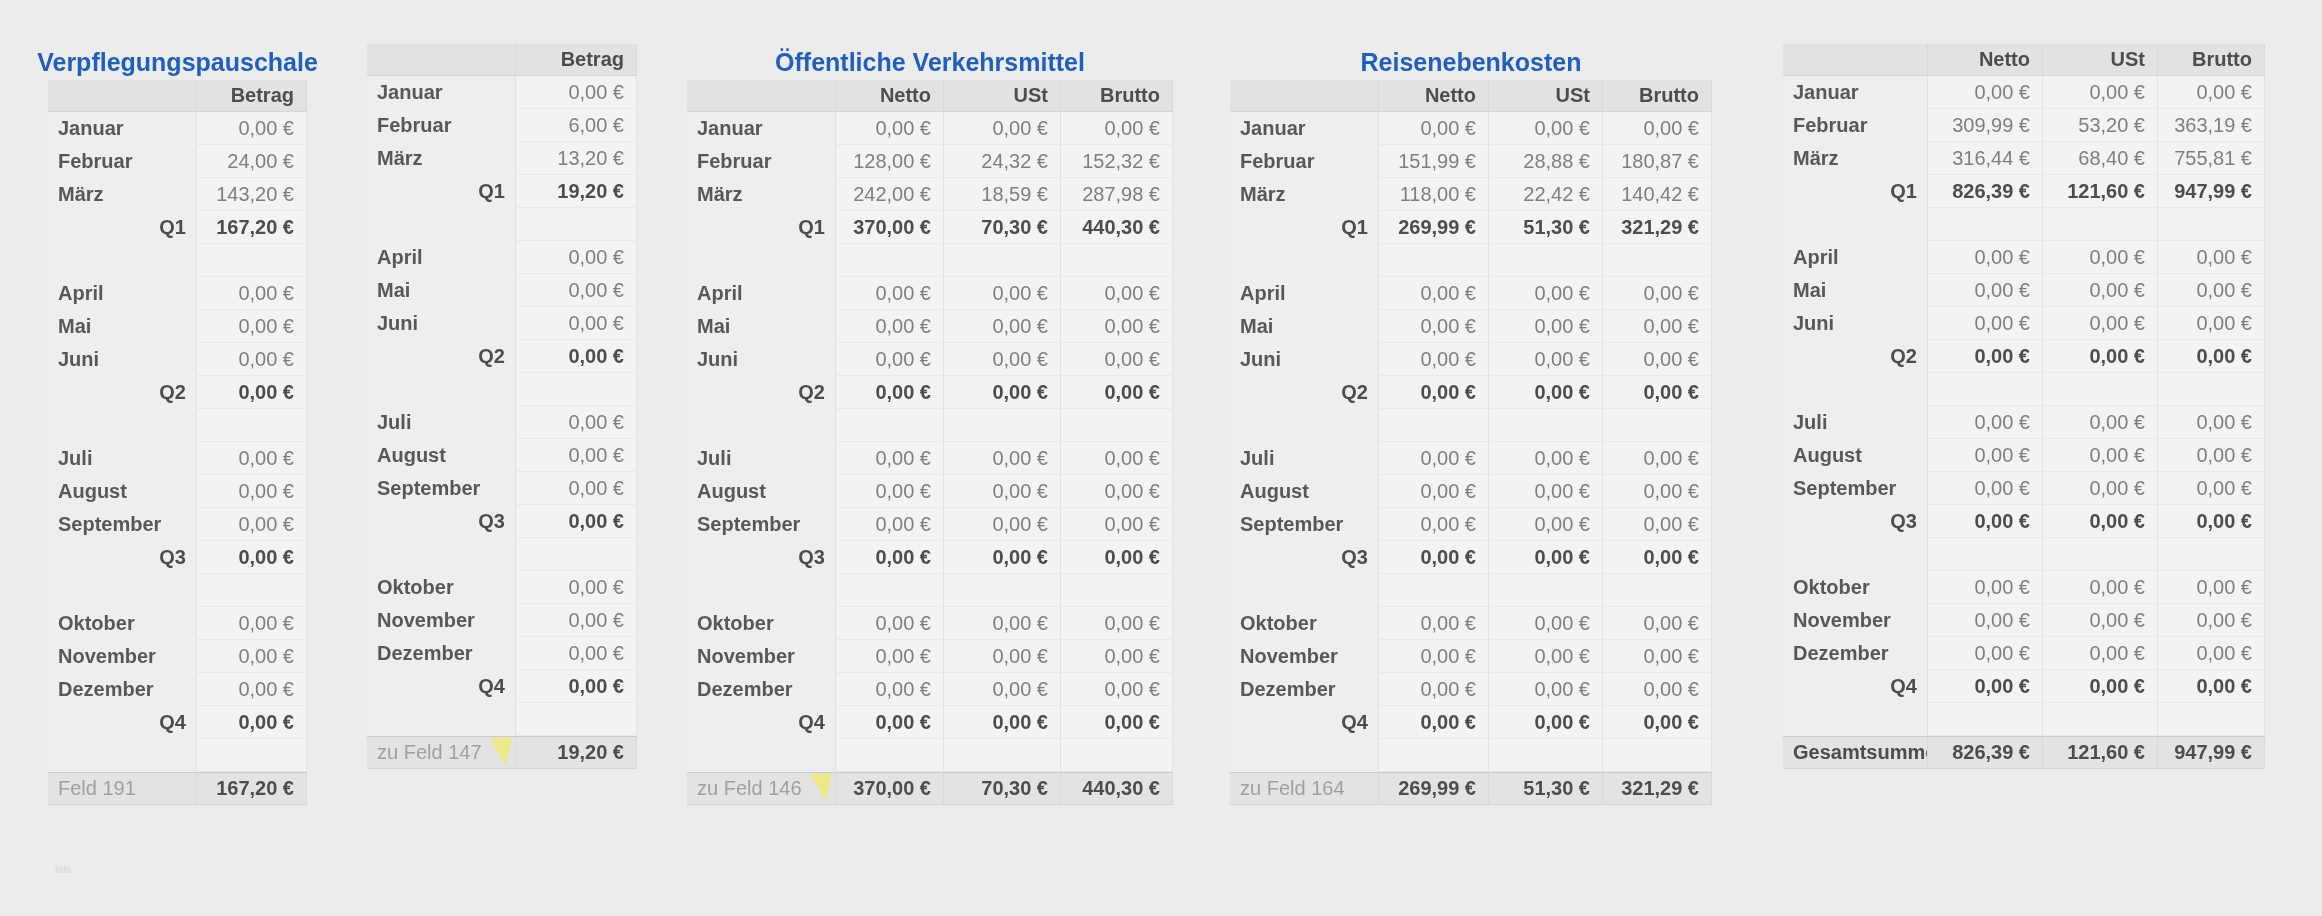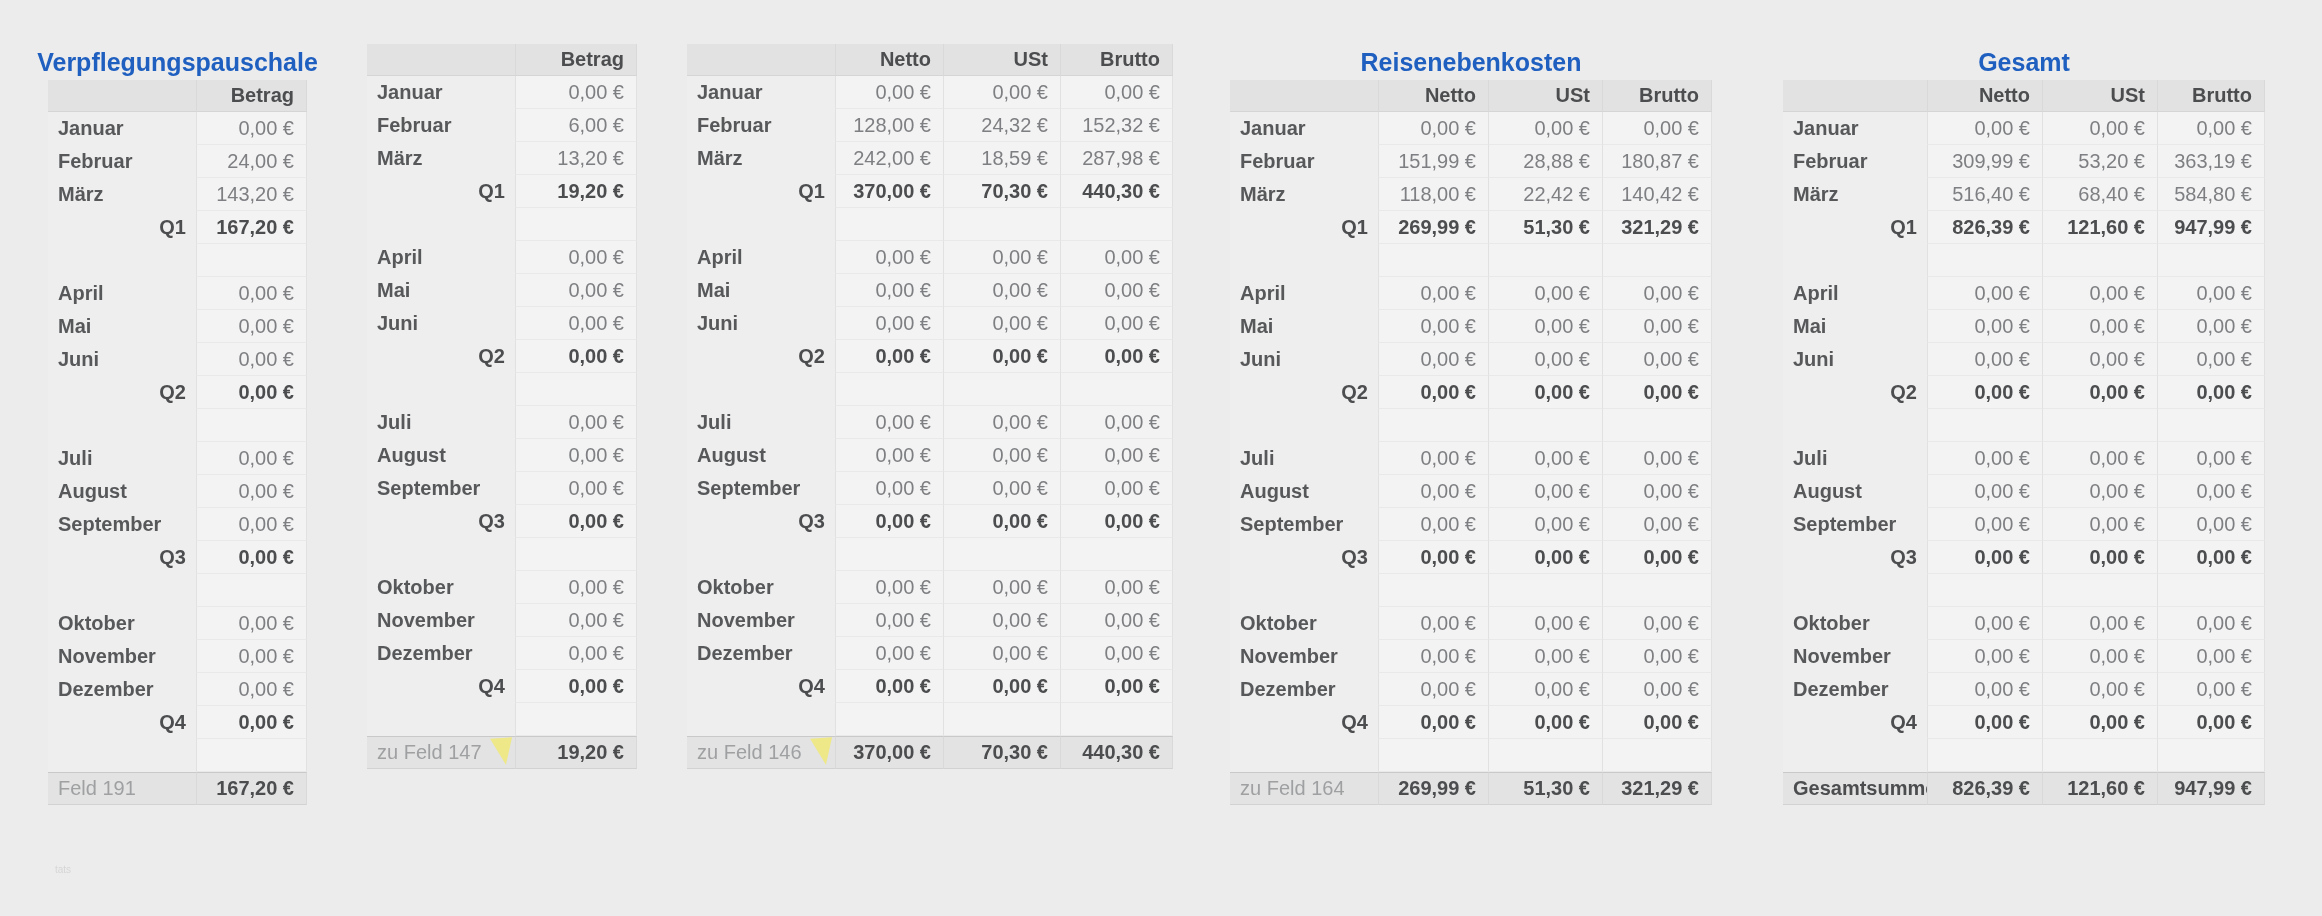--- a/index.html
+++ b/index.html
@@ -280,20 +280,21 @@
           <div class="cell lcell" style="width: 148px;"></div>
           <div class="cell vcell" style="width: 122px;"></div>
         </div>
         <div class="row row-footer">
           <div class="cell lcell" style="width: 148px;">zu Feld 147<span class="marker"></span></div>
           <div class="cell vcell" style="width: 122px;">19,20 €</div>
         </div>
       </div>
     </div>
     <div class="tbl" style="left: 687px; width: 486px;">
+      <div class="title">Öffentliche Verkehrsmittel</div>
       <div class="grid">
         <div class="row row-header">
           <div class="cell lcell" style="width: 148px;"></div>
           <div class="cell vcell" style="width: 108px;">Netto</div>
           <div class="cell vcell" style="width: 117px;">USt</div>
           <div class="cell vcell" style="width: 113px;">Brutto</div>
         </div>
         <div class="row row-month">
           <div class="cell lcell" style="width: 148px;">Januar</div>
           <div class="cell vcell" style="width: 108px;">0,00 €</div>
@@ -553,21 +554,20 @@
         </div>
         <div class="row row-footer">
           <div class="cell lcell" style="width: 148px;">zu Feld 164</div>
           <div class="cell vcell" style="width: 110px;">269,99 €</div>
           <div class="cell vcell" style="width: 114px;">51,30 €</div>
           <div class="cell vcell" style="width: 110px;">321,29 €</div>
         </div>
       </div>
     </div>
     <div class="tbl" style="left: 1783px; width: 482px;">
-      <div class="title">Gesamt</div>
       <div class="grid">
         <div class="row row-header">
           <div class="cell lcell" style="width: 144px;"></div>
           <div class="cell vcell" style="width: 115px;">Netto</div>
           <div class="cell vcell" style="width: 115px;">USt</div>
           <div class="cell vcell" style="width: 108px;">Brutto</div>
         </div>
         <div class="row row-month">
           <div class="cell lcell" style="width: 144px;">Januar</div>
           <div class="cell vcell" style="width: 115px;">0,00 €</div>
@@ -575,23 +575,23 @@
           <div class="cell vcell" style="width: 108px;">0,00 €</div>
         </div>
         <div class="row row-month">
           <div class="cell lcell" style="width: 144px;">Februar</div>
           <div class="cell vcell" style="width: 115px;">309,99 €</div>
           <div class="cell vcell" style="width: 115px;">53,20 €</div>
           <div class="cell vcell" style="width: 108px;">363,19 €</div>
         </div>
         <div class="row row-month">
           <div class="cell lcell" style="width: 144px;">März</div>
-          <div class="cell vcell" style="width: 115px;">516,40 €</div>
+          <div class="cell vcell" style="width: 115px;">316,44 €</div>
           <div class="cell vcell" style="width: 115px;">68,40 €</div>
-          <div class="cell vcell" style="width: 108px;">584,80 €</div>
+          <div class="cell vcell" style="width: 108px;">755,81 €</div>
         </div>
         <div class="row row-quarter">
           <div class="cell lcell" style="width: 144px;">Q1</div>
           <div class="cell vcell" style="width: 115px;">826,39 €</div>
           <div class="cell vcell" style="width: 115px;">121,60 €</div>
           <div class="cell vcell" style="width: 108px;">947,99 €</div>
         </div>
         <div class="row row-spacer">
           <div class="cell lcell" style="width: 144px;"></div>
           <div class="cell vcell" style="width: 115px;"></div>

